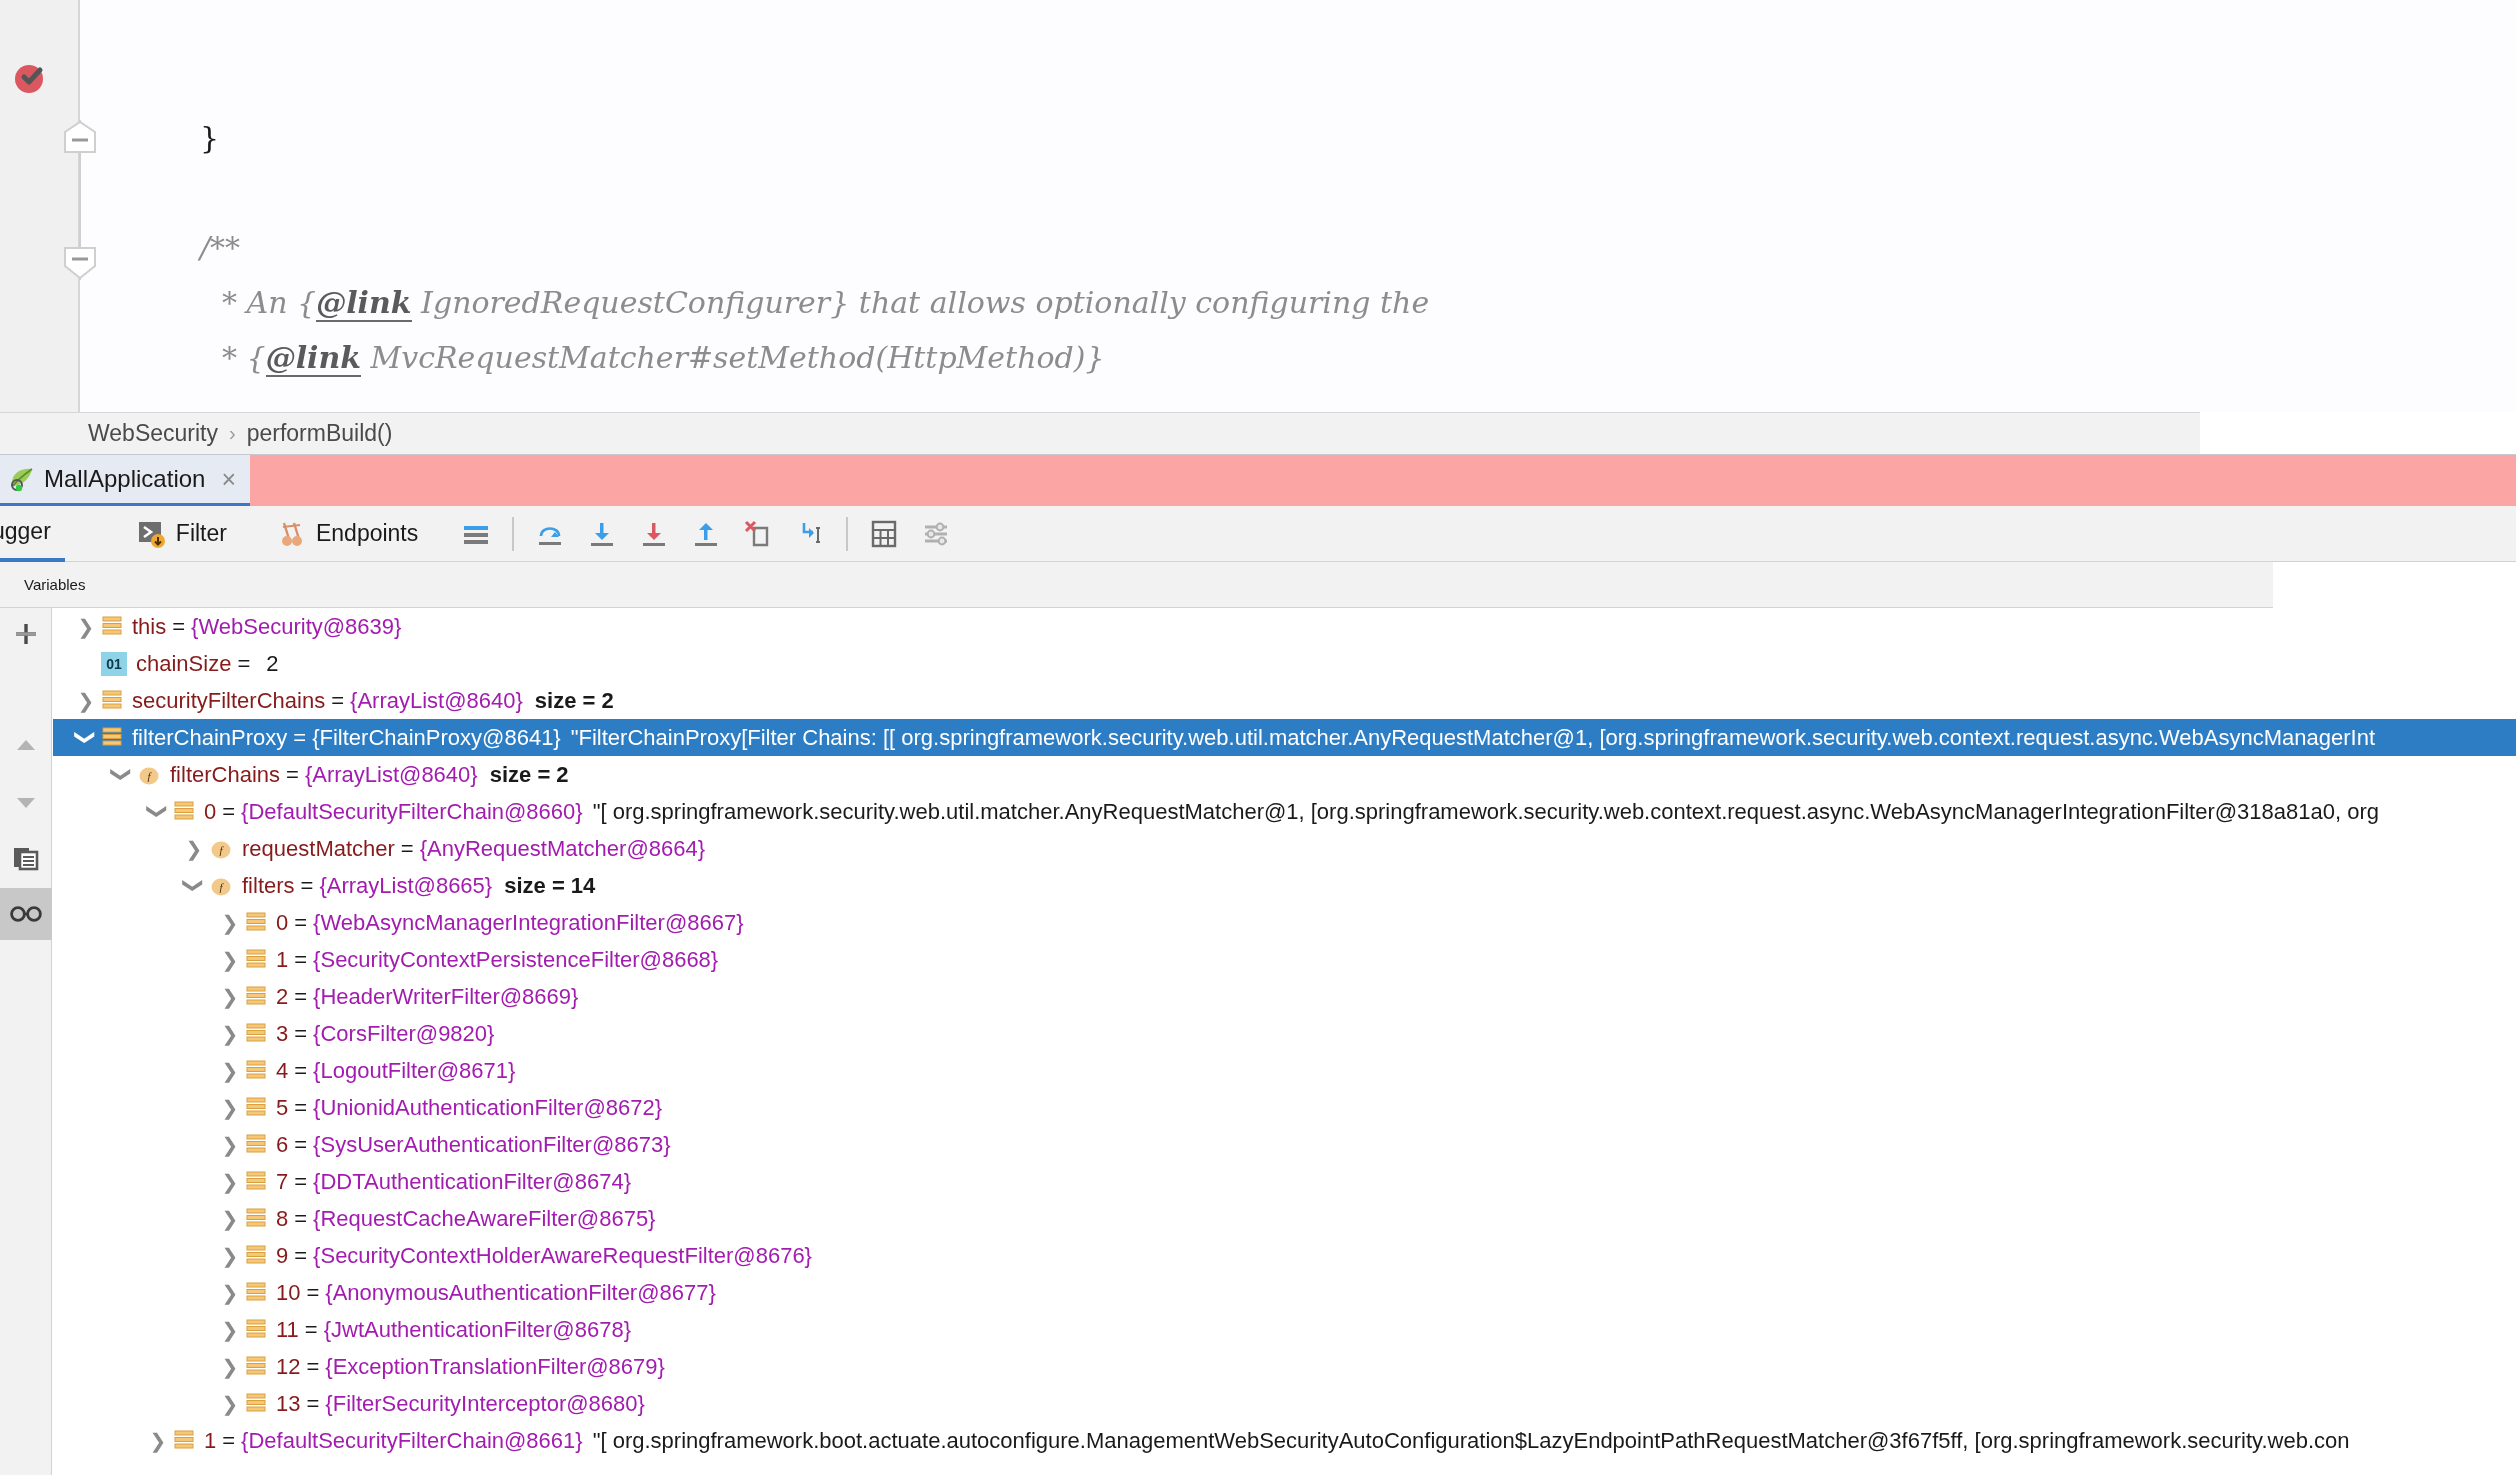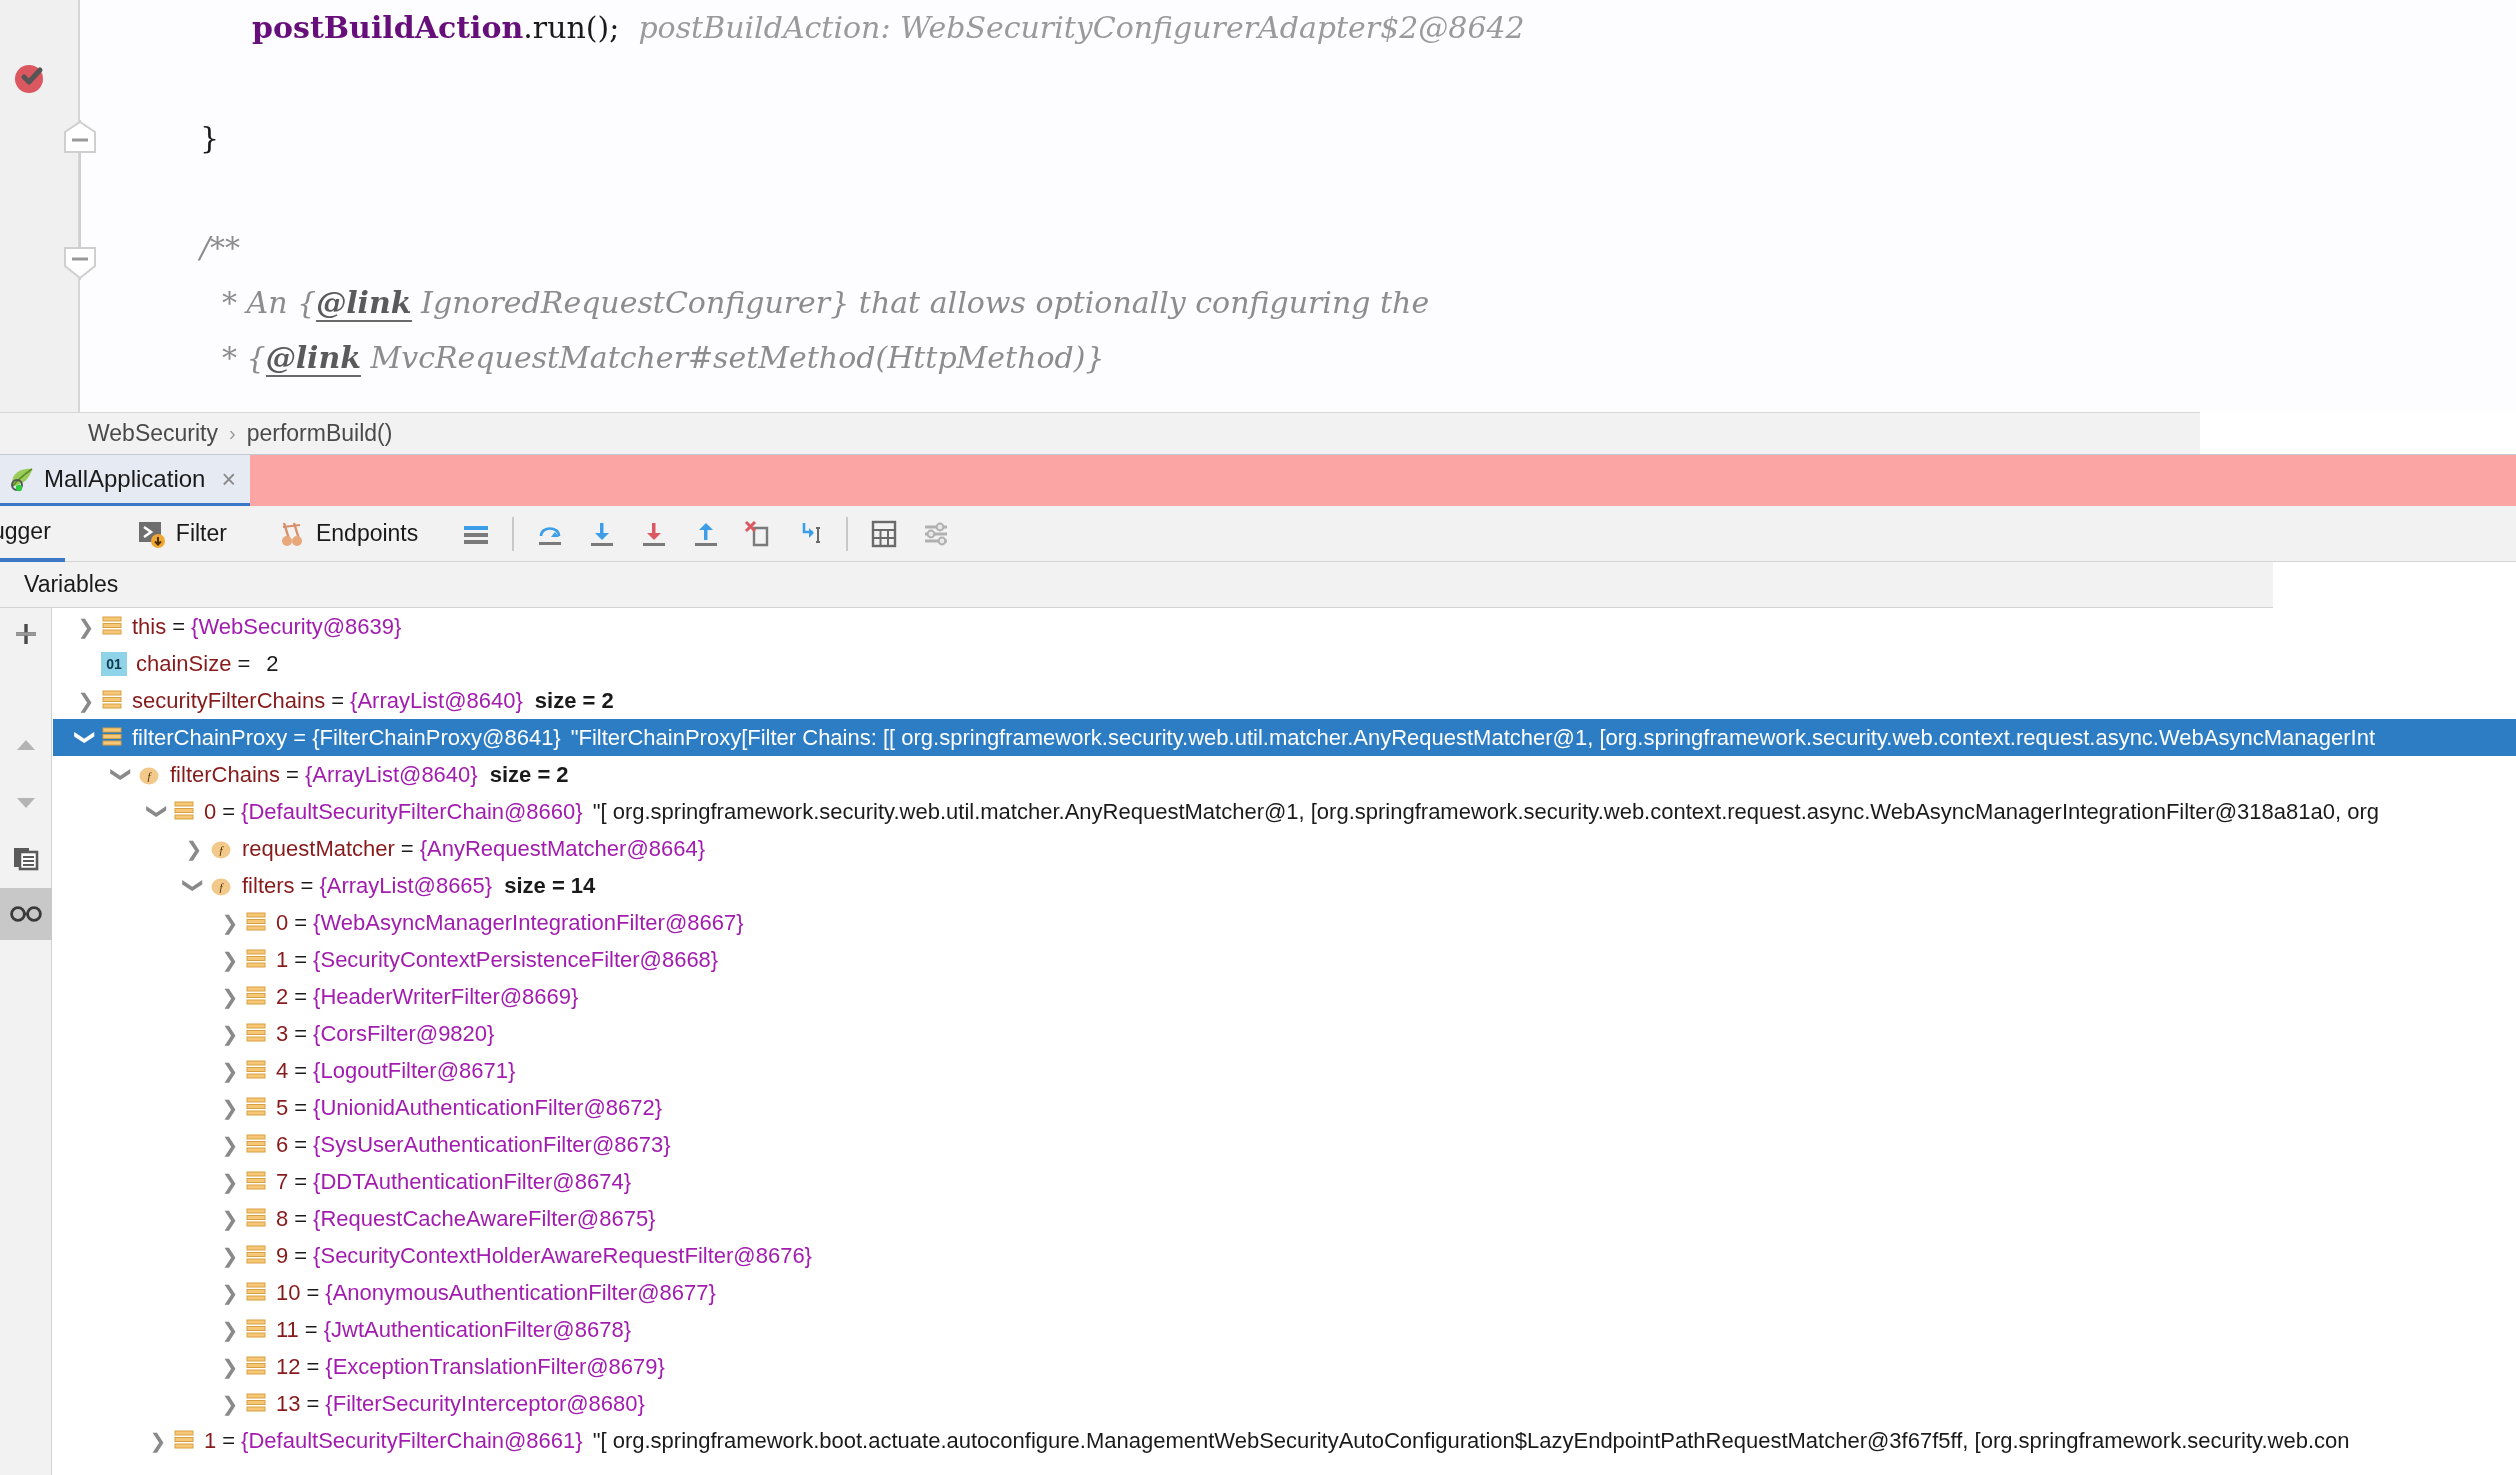--- a/index.html
+++ b/index.html
@@ -105,21 +105,21 @@
     align-items: center; justify-content: center; flex: none;
   }
   .tb-sep { width: 2px; height: 34px; background: #c8c8c8; margin: 0 10px; flex: none; }
 
   
   #variables-header {
     position: absolute; left: 0; top: 562px; width: 2273px; height: 46px;
     background: #f2f2f2;
     border-bottom: 1px solid #d2d2d2;
     display: flex; align-items: center; padding-left: 24px;
-    font-size: 23px; color: #1a1a1a;
+    font-size: 15px; color: #1a1a1a;
   }
   #var-side-toolbar {
     position: absolute; left: 0; top: 608px; width: 52px; height: 867px;
     background: #f2f2f2; border-right: 1px solid #d2d2d2;
   }
   .side-btn {
     position: absolute; left: 0; width: 52px; height: 52px;
     display: flex; align-items: center; justify-content: center;
   }
   .side-btn.active { background: #c8c8c8; }
@@ -173,21 +173,20 @@
   <div id="fold-line"></div>
   <svg class="fold-marker" style="top:120px" viewBox="0 0 36 34">
     <path d="M3 12 L18 2 L33 12 L33 32 L3 32 Z" fill="#ffffff" stroke="#cfcfcf" stroke-width="2"></path>
     <line x1="10" y1="20" x2="26" y2="20" stroke="#999999" stroke-width="3"></line>
   </svg>
   <svg class="fold-marker" style="top:246px" viewBox="0 0 36 34">
     <path d="M3 2 L33 2 L33 20 L18 32 L3 20 Z" fill="#ffffff" stroke="#cfcfcf" stroke-width="2"></path>
     <line x1="10" y1="13" x2="26" y2="13" stroke="#999999" stroke-width="3"></line>
   </svg>
   <div id="code-lines">
-      <div class="code-line" style="top: 0px;"><span style="display: inline-block; width: 170px;"></span><span class="tok-field">postBuildAction</span><span class="tok-plain">.run();</span><span class="tok-hint">  postBuildAction: WebSecurityConfigurerAdapter$2@8642</span></div>
       <div class="code-line" style="top: 110px;"><span style="display: inline-block; width: 118px;"></span><span class="tok-plain">}</span></div>
       <div class="code-line" style="top: 220px;"><span style="display: inline-block; width: 118px;"></span><span class="tok-comment">/**</span></div>
       <div class="code-line" style="top: 275px;"><span style="display: inline-block; width: 140px;"></span><span class="tok-comment">* An {</span><span class="tok-link">@link</span><span class="tok-comment"> IgnoredRequestConfigurer} that allows optionally configuring the</span></div>
       <div class="code-line" style="top: 330px;"><span style="display: inline-block; width: 140px;"></span><span class="tok-comment">* {</span><span class="tok-link">@link</span><span class="tok-comment"> MvcRequestMatcher#setMethod(HttpMethod)}</span></div>
     </div>
 </div>
 
 <div id="breadcrumb-bar">
     <span>WebSecurity</span>
     <span class="sep">›</span>

